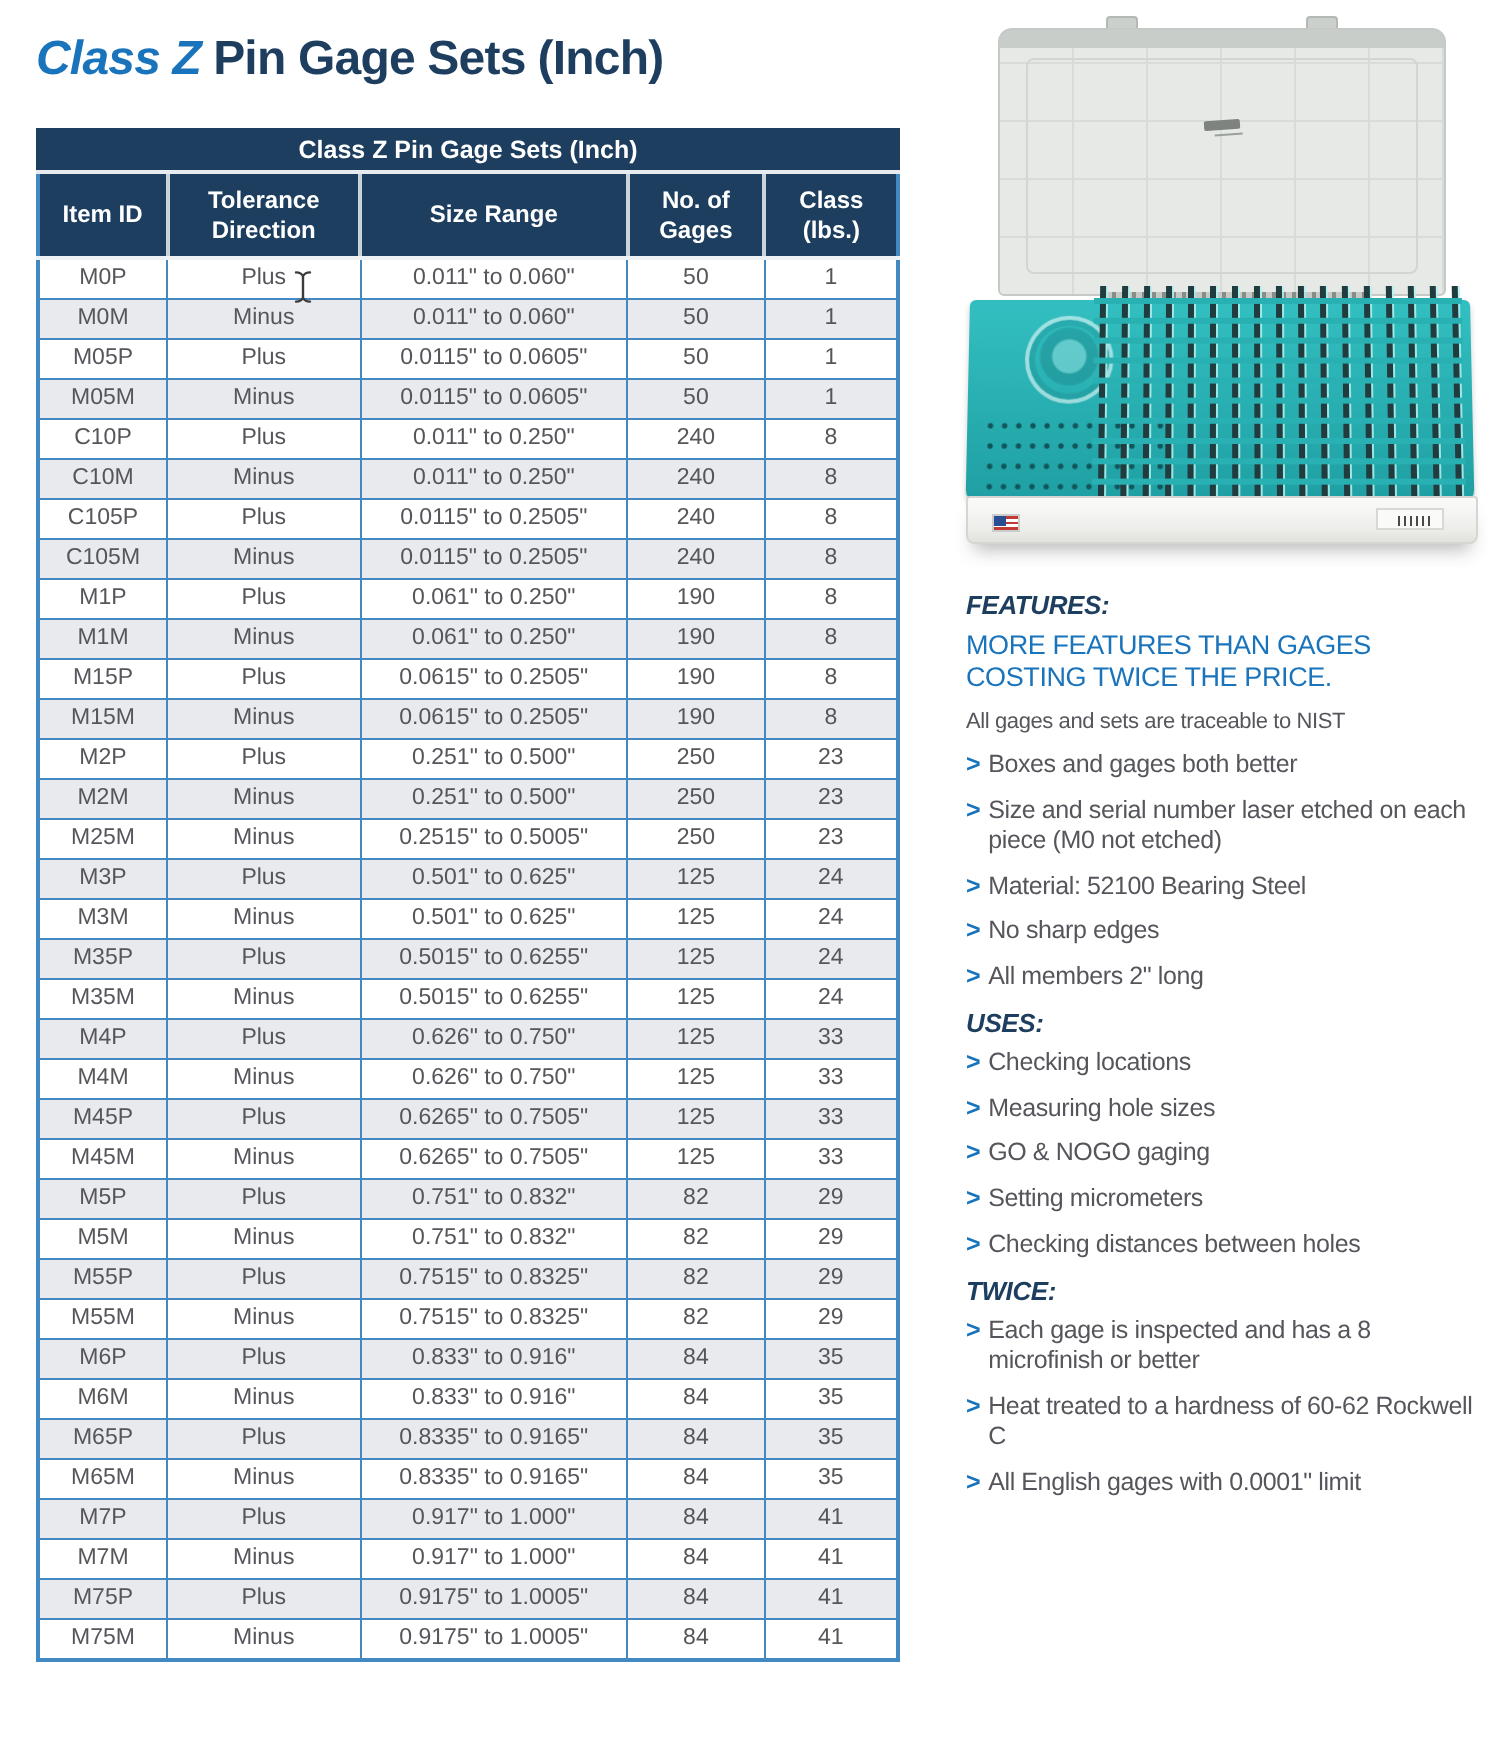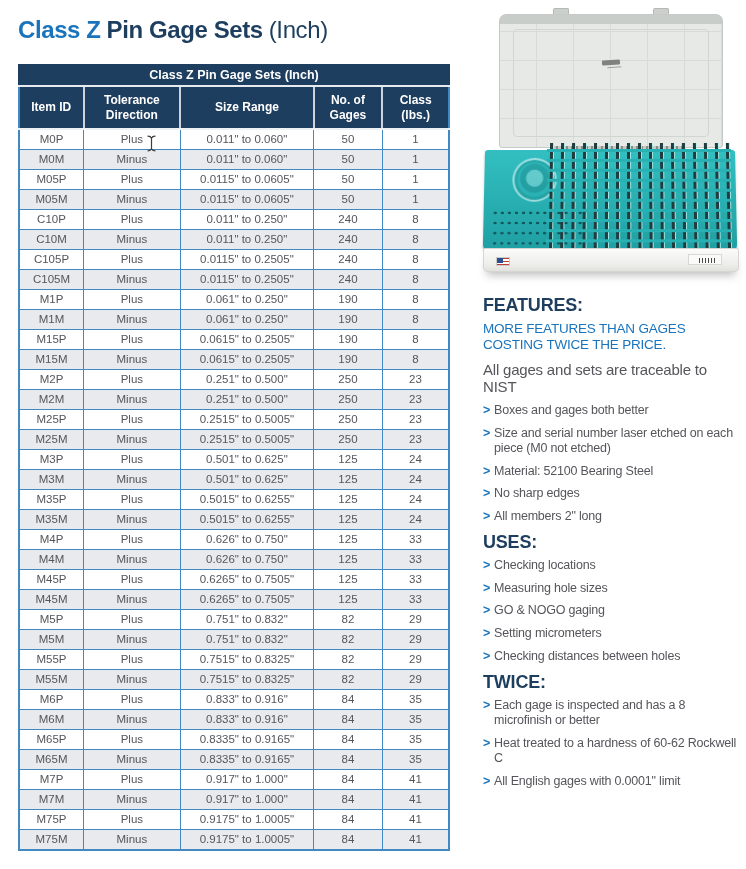--- a/index.html
+++ b/index.html
@@ -6,23 +6,23 @@
     --accent:#1a74bc; --navy:#1d3e5f; --border_blue:#4189c0;
     --row_alt:#e9eaee; --text:#55555b; --teal:#2ab1b3;
   }
   *{box-sizing:border-box; margin:0; padding:0;}
   html,body{background:#ffffff;}
   body{font-family:"Liberation Sans", sans-serif;}
   .page{position:relative; width:746px; height:869px; background:#fff; overflow:hidden;}
 
   
   .page-title{position:absolute; left:18px; top:16px; font-size:24px; font-weight:bold; letter-spacing:-0.4px; white-space:nowrap;}
-  .t-blue{color:var(--accent);}
+  .t-blue{color:var(--accent);font-style:italic;}
   .t-navy{color:var(--navy);}
-  .t-paren{color:var(--navy); font-weight:400;}
+  .t-paren{color:var(--navy); font-weight:700;}
 
   
   .table-wrap{position:absolute; left:18px; top:64px; width:432px;}
   .banner{height:23px; line-height:23px; background:var(--navy); color:#fff; text-align:center;
           font-size:12.5px; font-weight:bold; border-bottom:2px solid #e7ebf0;}
   table{width:100%; border-collapse:collapse; table-layout:fixed;
         border-left:2px solid var(--border_blue); border-right:2px solid var(--border_blue); border-bottom:2px solid var(--border_blue);}
   col.c1{width:15%;} col.c2{width:22.5%;} col.c3{width:31%;} col.c4{width:16%;} col.c5{width:15.5%;}
   th{background:var(--navy); color:#fff; font-size:12px; font-weight:bold; height:42px;
      vertical-align:middle; text-align:center; white-space:pre-line; line-height:1.25;
@@ -79,23 +79,23 @@
   .flag-sticker{position:absolute; left:12px; top:8px; width:14px; height:9px;
     background:repeating-linear-gradient(180deg,#c23b35 0 1.4px,#ffffff 1.4px 2.8px); border:0.5px solid #ccc;}
   .flag-sticker::before{content:""; position:absolute; left:0; top:0; width:6px; height:5px; background:#2b4d92;}
   .model-sticker{position:absolute; right:16px; top:5px; width:34px; height:11px;
     background:#fafaf8; border:1px solid #d8d8d4;
     background-image:repeating-linear-gradient(90deg,#4a4a4a 0 1px, rgba(0,0,0,0) 1px 3px);
     background-size:18px 5px; background-position:10px 3px; background-repeat:no-repeat;}
 
   
   .info{position:absolute; left:0; top:295px; width:256px;}
-  .sec-heading{color:var(--navy); font-size:18px; font-weight:bold; margin-bottom:5px; letter-spacing:-0.2px;}
+  .sec-heading{color:var(--navy); font-size:13px; font-weight:bold; margin-bottom:5px; letter-spacing:-0.2px;font-style:italic;}
   .sec-subheading{color:var(--accent); font-size:13.5px; font-weight:normal; line-height:1.18; letter-spacing:-0.2px; margin-bottom:8px;}
-  .sec-intro{color:var(--text); font-size:15px; margin-bottom:8px; letter-spacing:-0.2px;}
+  .sec-intro{color:var(--text); font-size:11px; margin-bottom:8px; letter-spacing:-0.2px;}
   .bullets{margin-bottom:3px;}
   .bullet{display:flex; gap:4px; color:var(--text); font-size:12.5px; line-height:1.22; margin-bottom:7.5px; letter-spacing:-0.2px;}
   .bmark{color:var(--accent); font-weight:bold; flex:0 0 auto;}
 </style>
 </head>
 <body>
 
 <div class="page">
 
   <h1 class="page-title"><span class="t-blue">Class Z</span><span class="t-navy" style="margin-left:6px;">Pin Gage Sets</span><span class="t-paren" style="margin-left:6px;">(Inch)</span></h1>
@@ -215,27 +215,20 @@
             <td>23</td>
           </tr>
           <tr>
             <td>M2M</td>
             <td>Minus</td>
             <td>0.251" to 0.500"</td>
             <td>250</td>
             <td>23</td>
           </tr>
           <tr>
-            <td>M25P</td>
-            <td>Plus</td>
-            <td>0.2515" to 0.5005"</td>
-            <td>250</td>
-            <td>23</td>
-          </tr>
-          <tr>
             <td>M25M</td>
             <td>Minus</td>
             <td>0.2515" to 0.5005"</td>
             <td>250</td>
             <td>23</td>
           </tr>
           <tr>
             <td>M3P</td>
             <td>Plus</td>
             <td>0.501" to 0.625"</td>

